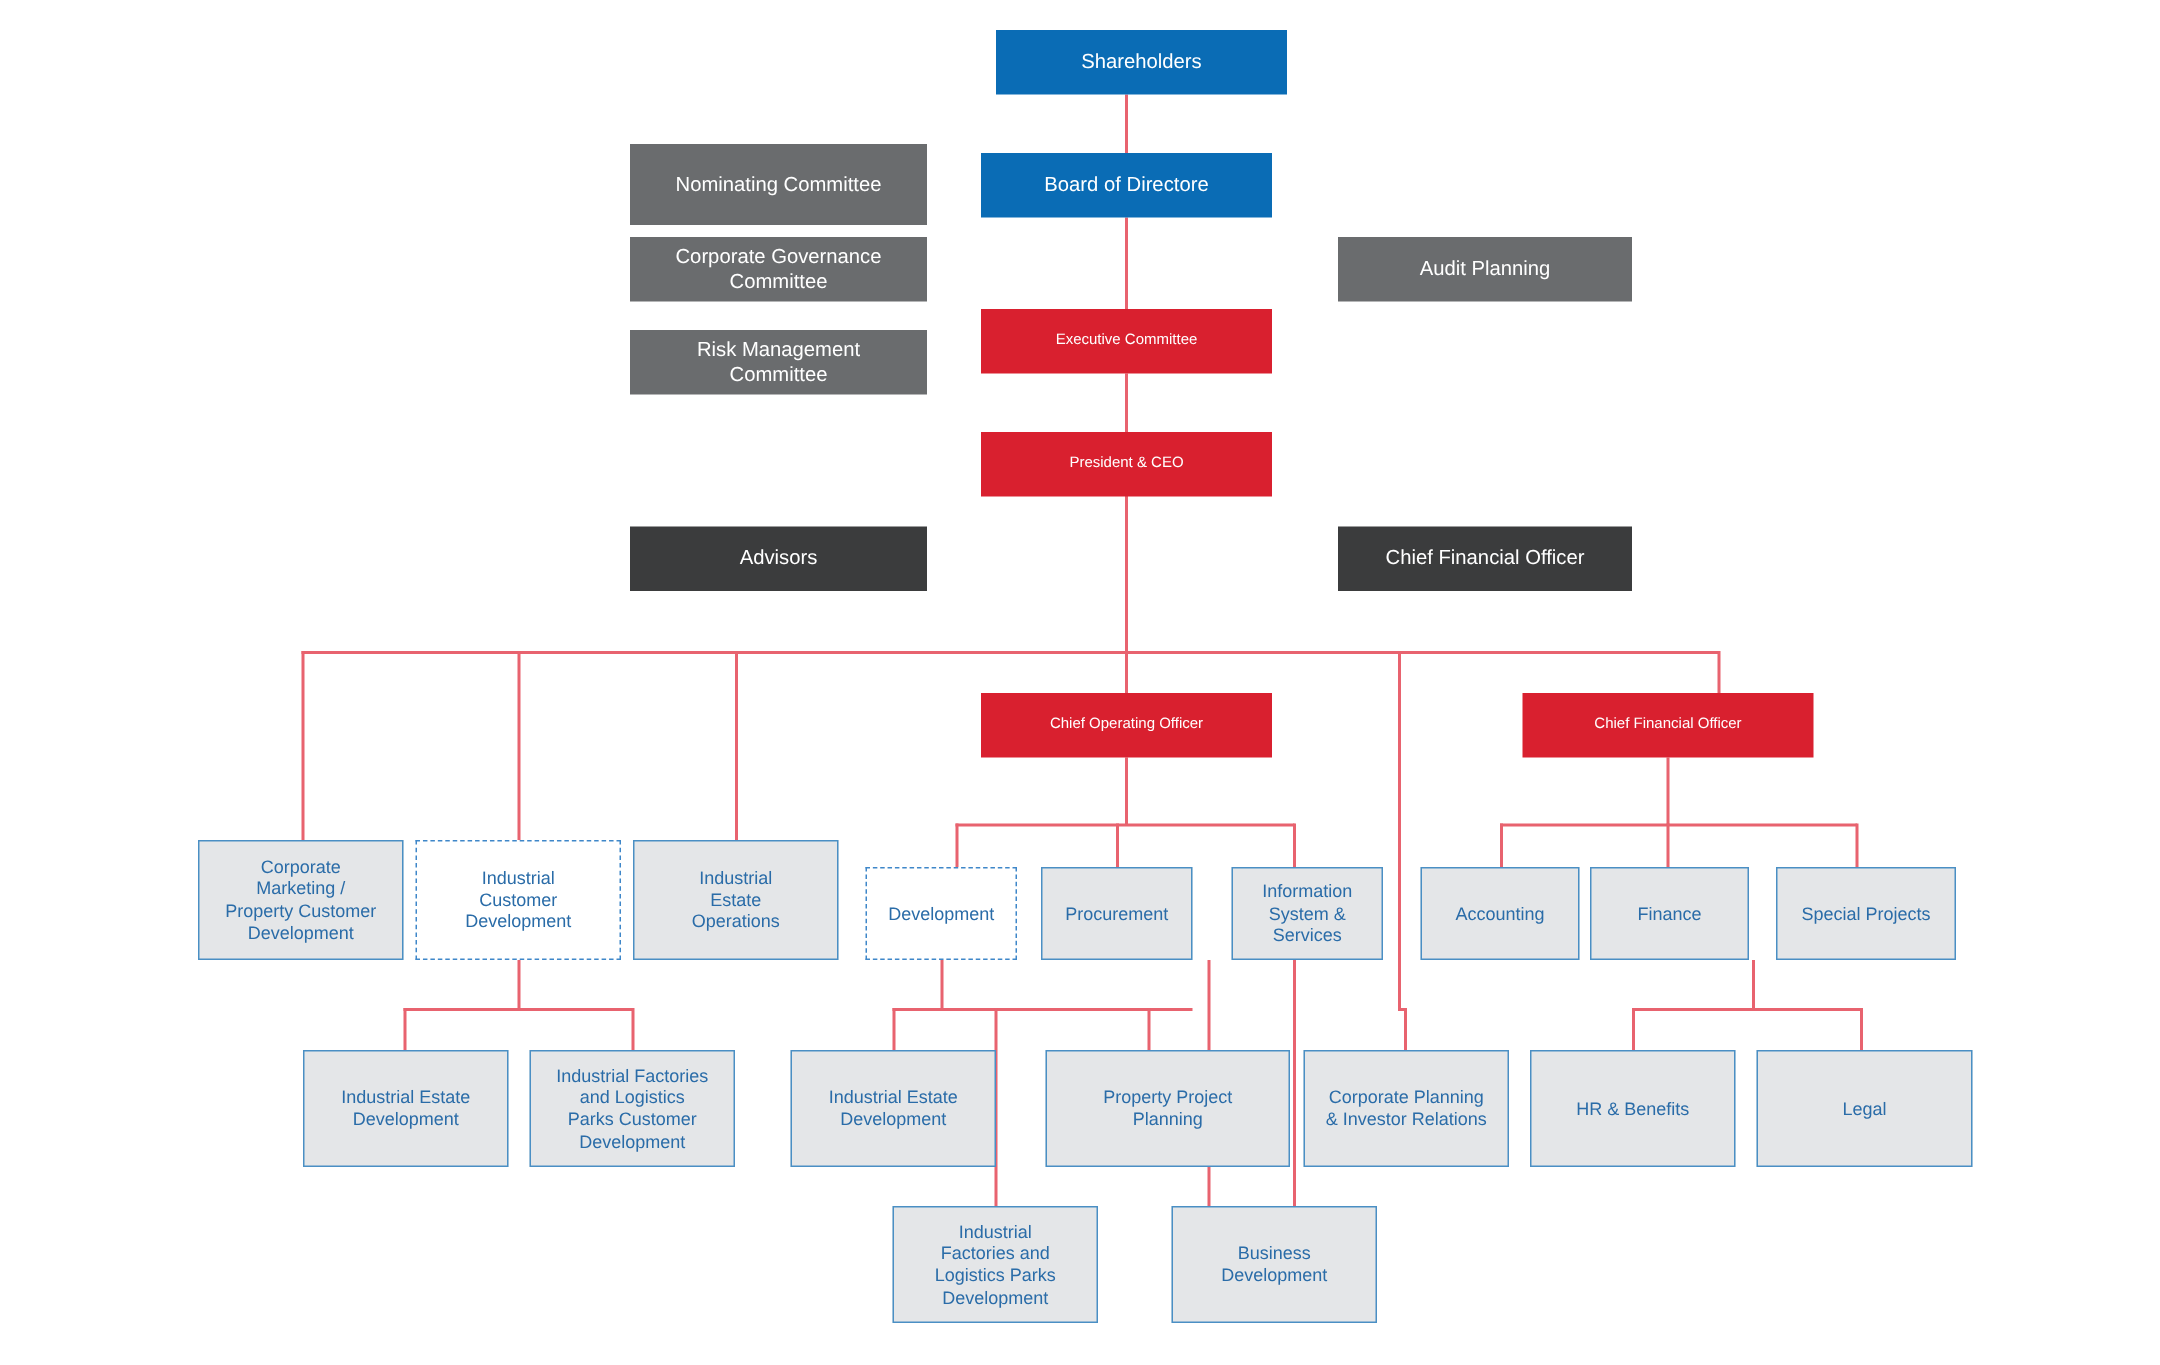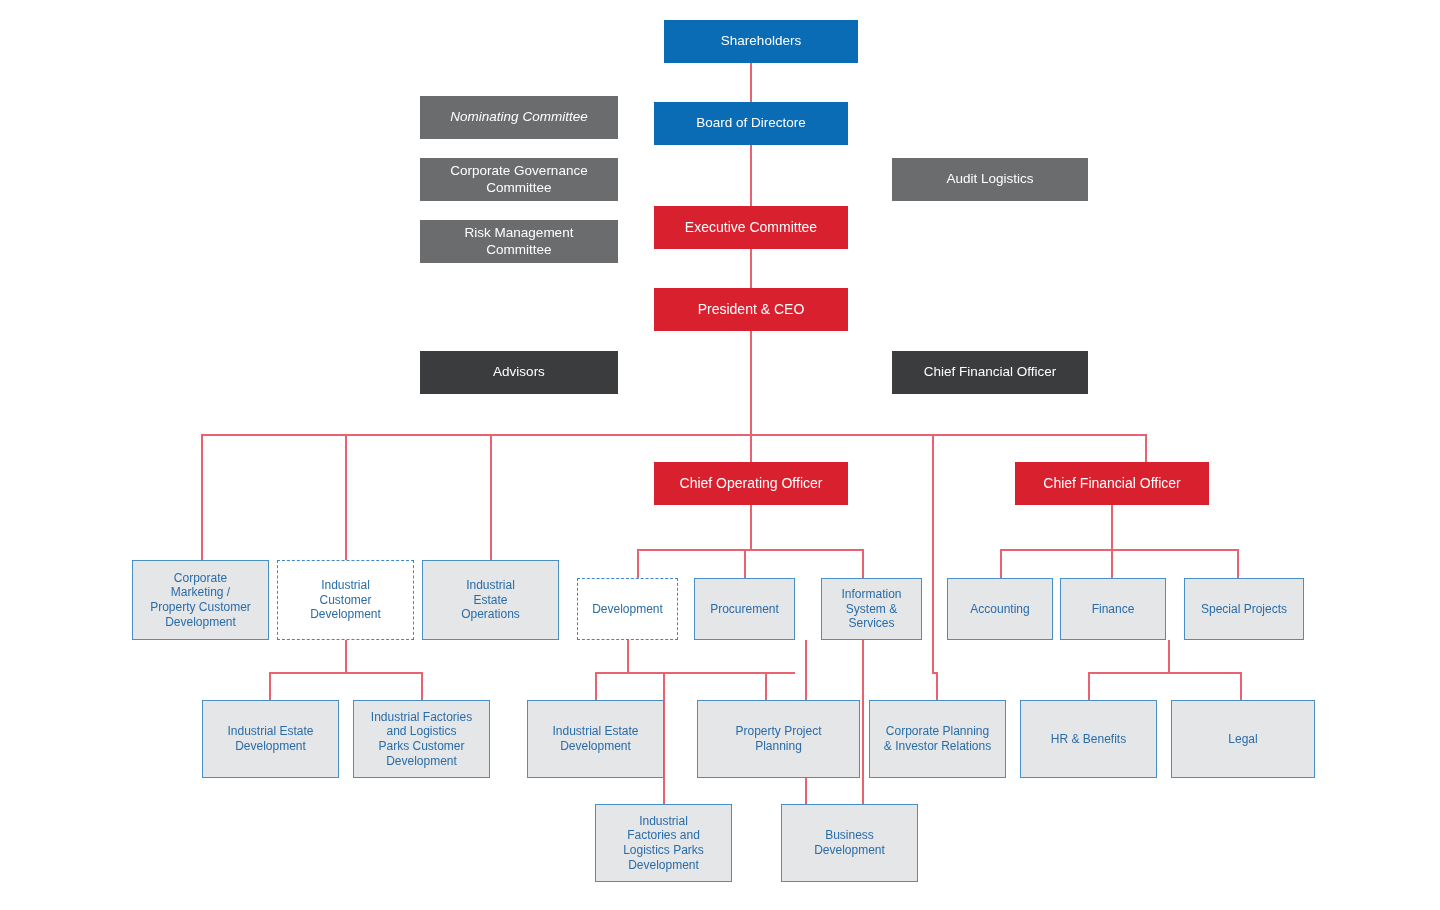--- a/index.html
+++ b/index.html
@@ -36,21 +36,21 @@
   }
   
   .n-blue {
     background: #0a6cb5;
     color: #ffffff;
     font-size: 13.5px;
   }
   .n-red {
     background: #d9202f;
     color: #ffffff;
-    font-size: 14px;
+    font-size: 10px;
     text-align: center;
   }
   .n-gray {
     background: #6a6c6e;
     color: #ffffff;
     font-size: 13.5px;
   }
   .n-dark {
     background: #3b3c3d;
     color: #ffffff;
@@ -143,37 +143,37 @@
   <div class="node n-blue" style="left:654px; top:102px; width:194px; height:43px;">
     <span class="label">Board of Directore</span>
   </div>
   <div class="node n-red" style="left:654px; top:206px; width:194px; height:43px;">
     <span class="label">Executive Committee</span>
   </div>
   <div class="node n-red" style="left:654px; top:288px; width:194px; height:43px;">
     <span class="label">President &amp; CEO</span>
   </div>
 
-  <div class="node n-gray" style="left:420px; top:96px; width:198px; height:43px;font-style:italic;">
+  <div class="node n-gray" style="left:420px; top:96px; width:198px; height:54px;">
     <span class="label">Nominating Committee</span>
   </div>
   <div class="node n-gray" style="left:420px; top:158px; width:198px; height:43px;">
     <span class="label">Corporate Governance
 Committee</span>
   </div>
   <div class="node n-gray" style="left:420px; top:220px; width:198px; height:43px;">
     <span class="label">Risk Management
 Committee</span>
   </div>
   <div class="node n-dark" style="left:420px; top:351px; width:198px; height:43px;">
     <span class="label">Advisors</span>
   </div>
 
   <div class="node n-gray" style="left:892px; top:158px; width:196px; height:43px;">
-    <span class="label">Audit Logistics</span>
+    <span class="label">Audit Planning</span>
   </div>
   <div class="node n-dark" style="left:892px; top:351px; width:196px; height:43px;">
     <span class="label">Chief Financial Officer</span>
   </div>
 
   <div class="node n-red" style="left:654px; top:462px; width:194px; height:43px;">
     <span class="label">Chief Operating Officer</span>
   </div>
   <div class="node n-red" style="left:1015px; top:462px; width:194px; height:43px;">
     <span class="label">Chief Financial Officer</span>

